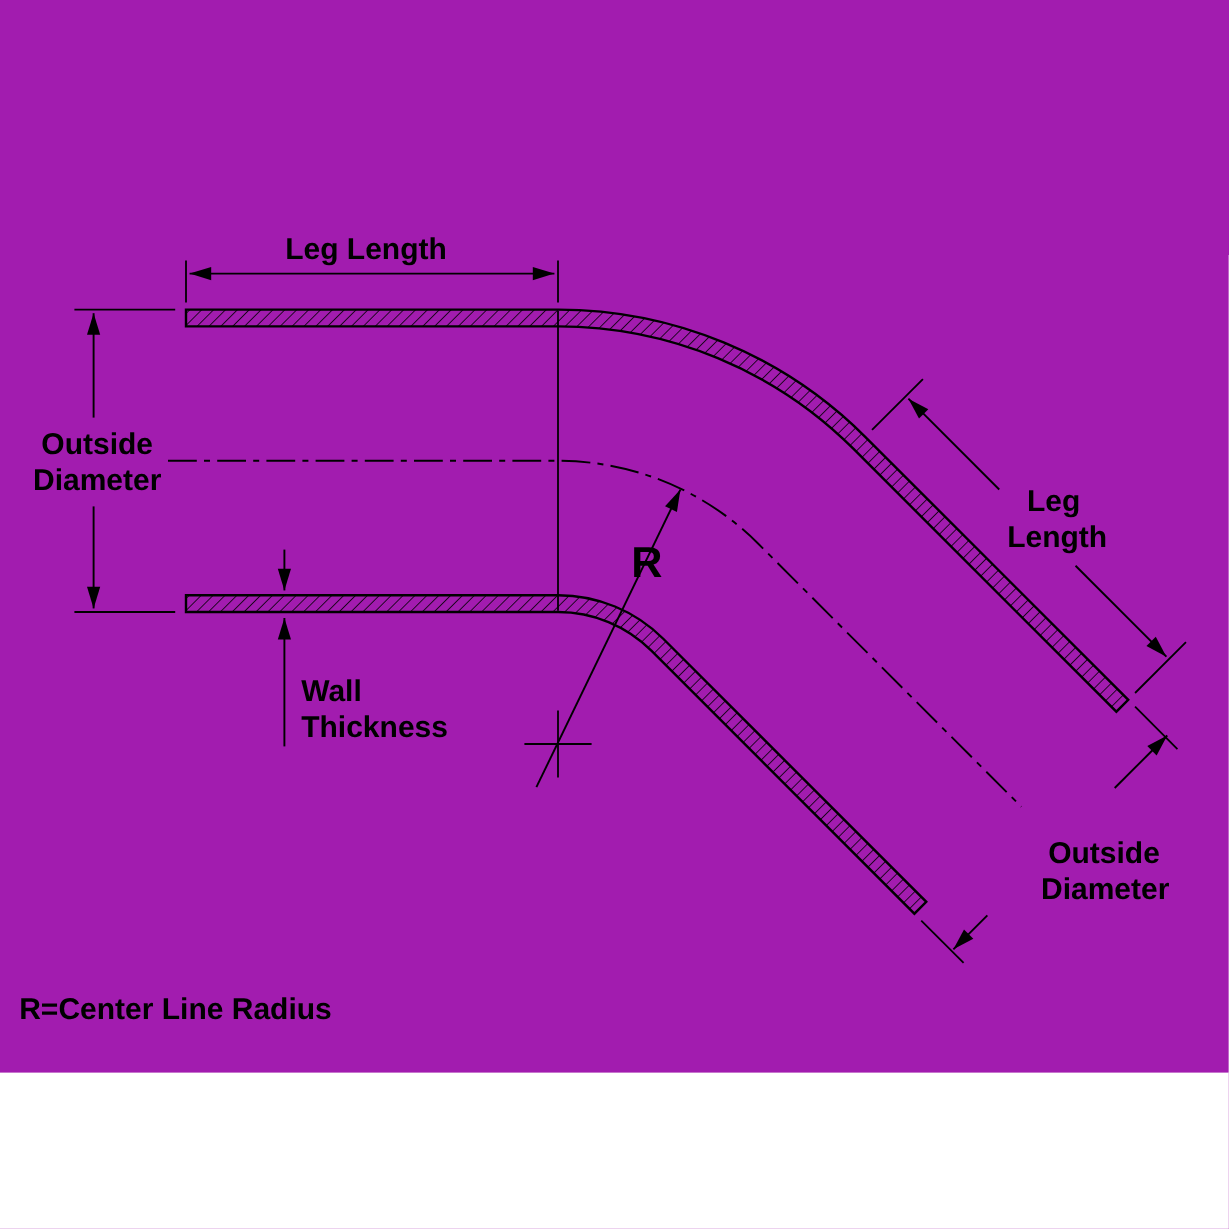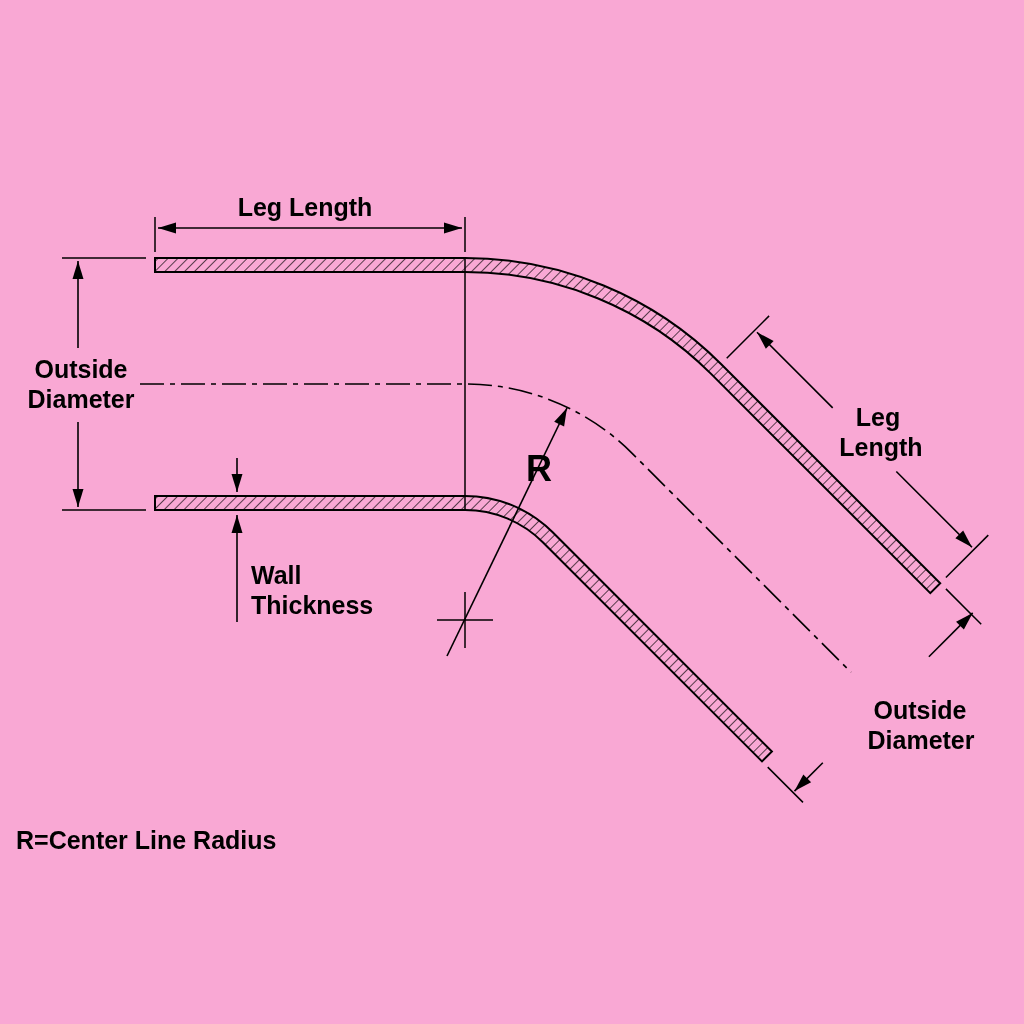--- a/index.html
+++ b/index.html
@@ -1,16 +1,16 @@
 <!DOCTYPE html>
 <html><head>
 <meta charset="utf-8">
 <style>
   html,body{margin:0;padding:0;background:#fff;}
-  .stage{width:1024px;height:1024px;position:relative;background:#f9a8d4;}
+  .stage{width:1024px;height:894px;position:relative;background:#a21caf;}
   svg{display:block;}
   .band{fill:url(#hatch);stroke:#000;stroke-width:2;}
   .thin{stroke:#000;stroke-width:1.5;fill:none;}
   .dim{stroke:#000;stroke-width:1.6;fill:none;}
   .centerline{stroke:#000;stroke-width:1.6;fill:none;stroke-dasharray:24 6 5 6;}
   text{font-family:"Liberation Sans",sans-serif;font-weight:bold;font-size:25px;fill:#000;}
   .mid{text-anchor:middle;}
   .big{font-size:36px;}
 </style>
 </head>

